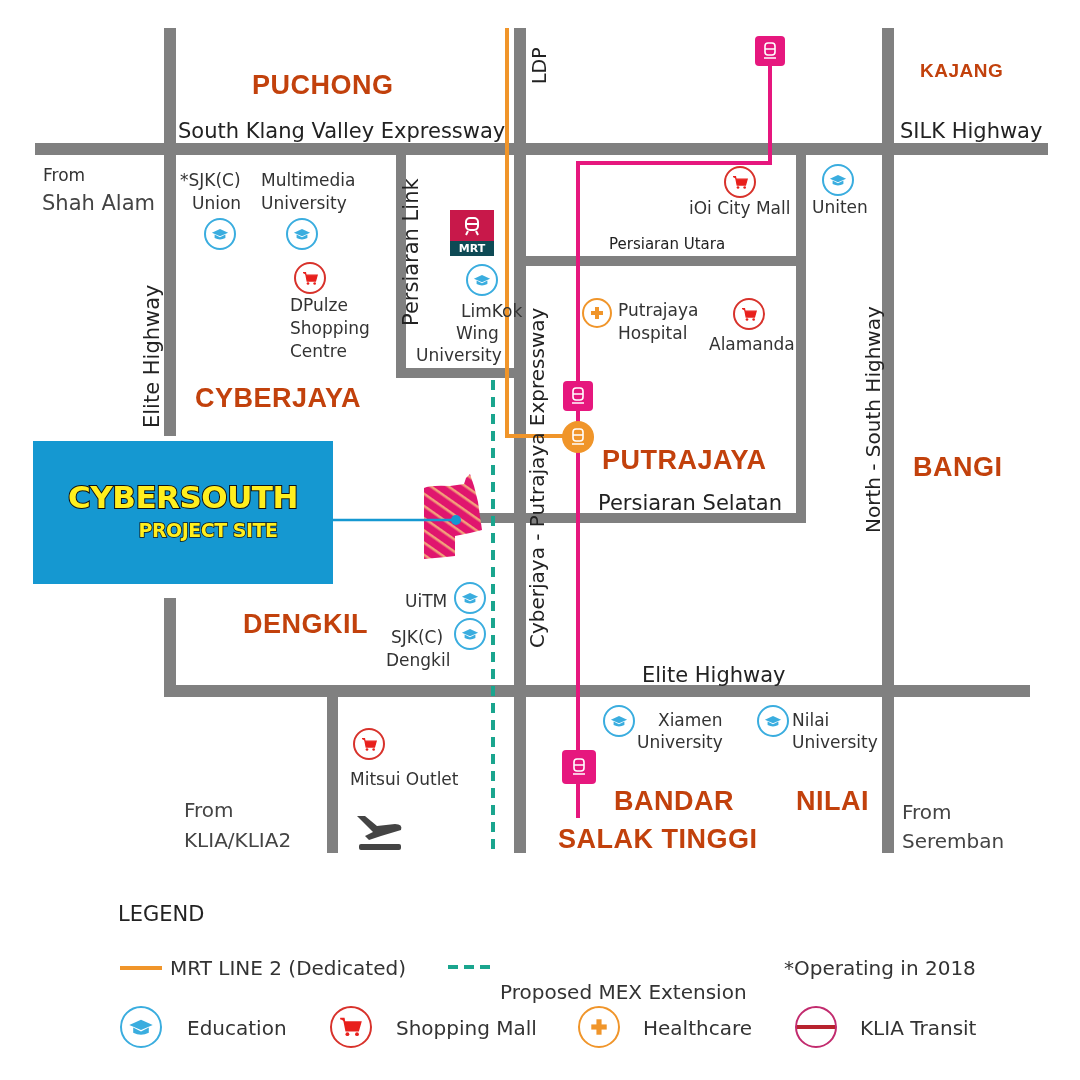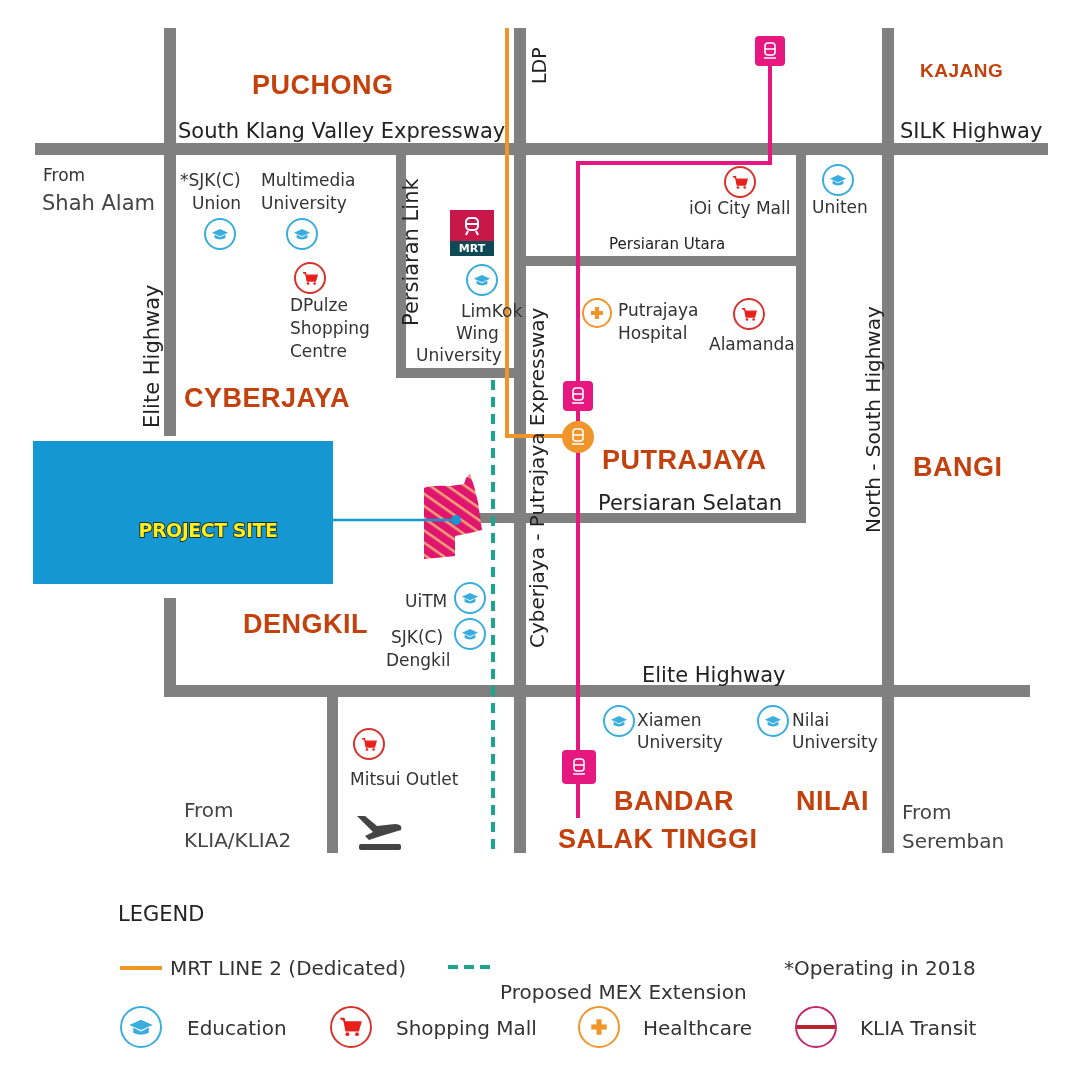--- a/index.html
+++ b/index.html
@@ -49,21 +49,21 @@
       <rect width="10" height="2.5" fill="#f2a07a"></rect>
     </pattern>
   </defs>
   <path d="M424,493 L424,488 Q430,485 450,486 L464,484 L466,478 L470,474 L474,486 L478,502 L482,530 L470,533 L455,536 L455,556 L446,557 L424,559 Z" fill="url(#hatch)"></path>
   <line x1="333" y1="520" x2="456" y2="520" stroke="#1598d1" stroke-width="2.5"></line>
   <circle cx="456" cy="520" r="5" fill="#1598d1"></circle>
 </svg>
 
 <div class="town" style="left:252px;top:70px;">PUCHONG</div>
 <div class="town" style="left:920px;top:56px;font-size:19px;">KAJANG</div>
-<div class="town" style="left:184px;top:383px;">CYBERJAYA</div>
+<div class="town" style="left:195px;top:383px;">CYBERJAYA</div>
 <div class="town" style="left:602px;top:445px;">PUTRAJAYA</div>
 <div class="town" style="left:913px;top:452px;">BANGI</div>
 <div class="town" style="left:243px;top:609px;">DENGKIL</div>
 <div class="town" style="left:602px;top:786px;margin-left:12px;">BANDAR</div>
 <div class="town" style="left:558px;top:824px;">SALAK TINGGI</div>
 <div class="town" style="left:796px;top:786px;">NILAI</div>
 
 <div class="lbl" style="left:178px;top:120px;font-size:21px;">South Klang Valley Expressway</div>
 <div class="lbl" style="left:900px;top:120px;font-size:21px;">SILK Highway</div>
 <div class="lbl rot" style="left:528px;top:84px;">LDP</div>
@@ -198,21 +198,21 @@
       <rect x="4" y="34" width="42" height="6" rx="2" fill="#444"></rect>
     </svg>
 </div>
 
 <div class="ico edu" style="left:603px;top:705px;width:32px;height:32px;">
     <svg viewBox="0 0 20 14" width="18" height="13">
       <path d="M10 1 L19 5 L10 9 L1 5 Z" fill="#3aaddf"></path>
       <path d="M4 7 L4 11 Q10 14 16 11 L16 7 L10 10 Z" fill="#3aaddf"></path>
     </svg>
   </div>
-<div class="lbl sm" style="left:637px;top:709px;">Xiamen</div>
+<div class="lbl sm" style="left:658px;top:709px;">Xiamen</div>
 <div class="lbl sm" style="left:637px;top:731px;">University</div>
 <div class="ico edu" style="left:757px;top:705px;width:32px;height:32px;">
     <svg viewBox="0 0 20 14" width="18" height="13">
       <path d="M10 1 L19 5 L10 9 L1 5 Z" fill="#3aaddf"></path>
       <path d="M4 7 L4 11 Q10 14 16 11 L16 7 L10 10 Z" fill="#3aaddf"></path>
     </svg>
   </div>
 <div class="lbl sm" style="left:792px;top:709px;">Nilai</div>
 <div class="lbl sm" style="left:792px;top:731px;">University</div>
 
@@ -239,20 +239,21 @@
   </div>
 <div class="stn" style="left:562px;top:750px;width:34px;height:34px;">
     <svg viewBox="0 0 16 18">
       <rect x="3" y="1" width="10" height="12" rx="3" fill="none" stroke="#fff" stroke-width="1.6"></rect>
       <line x1="3" y1="7" x2="13" y2="7" stroke="#fff" stroke-width="1.5"></line>
       <line x1="2" y1="16" x2="14" y2="16" stroke="#fff" stroke-width="1.5"></line>
     </svg>
   </div>
 
 <div id="callout">
+  <div class="cs1">CYBERSOUTH</div>
   <div class="cs2">PROJECT SITE</div>
 </div>
 
 <div class="leg-text" style="left:118px;top:902px;font-size:21px;color:#222;">LEGEND</div>
 <div style="position:absolute;left:120px;top:966px;width:42px;height:4px;background:#f0952a;"></div>
 <div class="leg-text" style="left:170px;top:956px;">MRT LINE 2 (Dedicated)</div>
 <svg style="position:absolute;left:448px;top:964px;" width="44" height="6">
     <line x1="0" y1="3" x2="44" y2="3" stroke="#1aa58e" stroke-width="4" stroke-dasharray="10,6"></line>
   </svg>
 <div class="leg-text" style="left:500px;top:980px;">Proposed MEX Extension</div>

